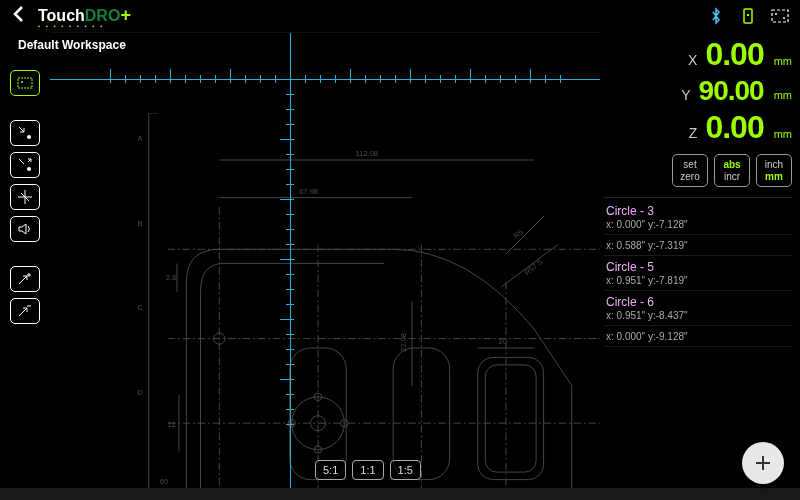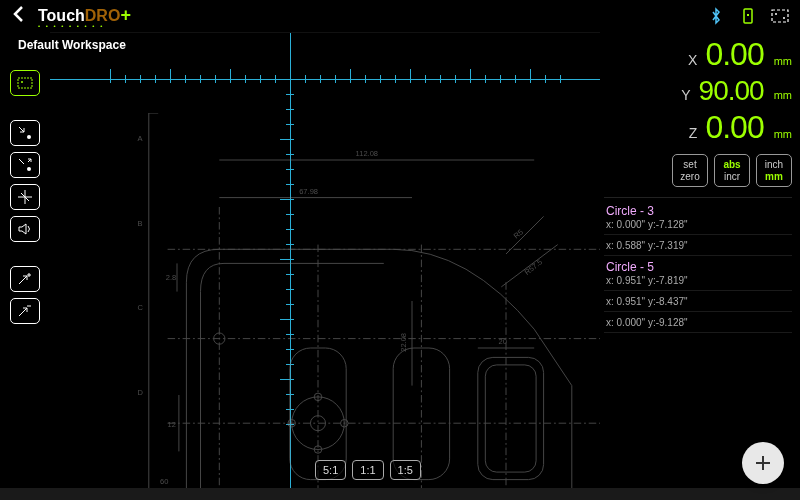--- a/index.html
+++ b/index.html
@@ -4,21 +4,21 @@
 <style>
   * { box-sizing: border-box; margin: 0; padding: 0; }
   html, body { width: 800px; height: 500px; overflow: hidden; background: #000; font-family: Arial, sans-serif; color: #eee; }
   .root { width: 800px; height: 500px; display: flex; flex-direction: column; background: #000; }
 
   
   .topbar { height: 32px; display: flex; align-items: center; padding: 0 8px; gap: 8px; }
   .back-chevron { color: #fff; font-size: 20px; cursor: pointer; padding: 0 4px; }
   .logo { font-weight: bold; font-size: 16px; user-select: none; }
   .logo .t1 { color: #fff; }
-  .logo .t2 { color: #a16207; }
+  .logo .t2 { color: #15803d; }
   .logo .plus { color: #9CFF00; font-size: 18px; }
   .logo .dots { display: block; font-size: 6px; letter-spacing: 2px; color: #9CFF00; line-height: 4px; margin-top: -2px; }
   .top-spacer { flex: 1; }
   .top-icon { width: 24px; height: 24px; display: flex; align-items: center; justify-content: center; color: #4FC3F7; font-size: 16px; }
   .top-icon.green { color: #9CFF00; }
 
   .main { flex: 1; display: flex; min-height: 0; }
 
   
   .toolcol { width: 50px; display: flex; flex-direction: column; align-items: center; padding-top: 6px; gap: 6px; }
@@ -45,21 +45,21 @@
   .blueprint line, .blueprint path, .blueprint rect, .blueprint circle { stroke: #888; fill: none; stroke-width: 1; }
   .blueprint text { fill: #888; font-size: 8px; }
 
   .zoom-btns { position: absolute; bottom: 8px; left: 50%; transform: translateX(-10px); display: flex; gap: 6px; }
   .zoom-btn { border: 1px solid #aaa; border-radius: 4px; padding: 3px 7px; font-size: 11px; color: #ddd; background: rgba(0,0,0,0.6); cursor: pointer; }
 
   
   .rightpanel { width: 200px; display: flex; flex-direction: column; padding: 4px 8px 0 4px; }
   .axis-row { display: flex; align-items: baseline; justify-content: flex-end; gap: 8px; margin-bottom: 2px; }
   .axis-label { color: #ccc; font-size: 14px; width: 16px; text-align: right; }
-  .axis-val { color: #9CFF00; font-size: 32px; font-weight: normal; font-family: 'Arial Narrow', Arial, sans-serif; letter-spacing: -1px; }
+  .axis-val { color: #9CFF00; font-size: 32px; font-weight: bold; font-family: 'Arial Narrow', Arial, sans-serif; letter-spacing: -1px; }
   .axis-val.big { font-size: 28px; }
   .axis-unit { color: #9CFF00; font-size: 11px; margin-left: 2px; align-self: flex-end; margin-bottom: 6px; }
 
   .mode-row { display: flex; gap: 6px; margin: 6px 0 8px 0; justify-content: flex-end; }
   .mode-btn { border: 1px solid #999; border-radius: 5px; padding: 4px 6px; font-size: 10px; color: #ccc; display: flex; flex-direction: column; align-items: center; gap: 1px; cursor: pointer; min-width: 36px; line-height: 1.1; }
   .mode-btn .active { color: #9CFF00; font-weight: bold; }
 
   .divider { height: 1px; background: #222; margin: 2px 0; }
 
   .circle-list { flex: 1; overflow: hidden; display: flex; flex-direction: column; }
@@ -327,20 +327,21 @@
           <div class="circle-coords">x: 0.000" y:-7.128"</div>
         </div>
         <div class="circle-item">
           <div class="circle-coords">x: 0.588" y:-7.319"</div>
         </div>
         <div class="circle-item">
           <div class="circle-name">Circle - 5</div>
           <div class="circle-coords">x: 0.951" y:-7.819"</div>
         </div>
         <div class="circle-item">
+          <div class="circle-name">Circle - 6</div>
           <div class="circle-coords">x: 0.951" y:-8.437"</div>
         </div>
         <div class="circle-item">
           <div class="circle-coords">x: 0.000" y:-9.128"</div>
         </div>
       </div>
     </div>
   </div>
 
   <div class="android-nav"></div>

